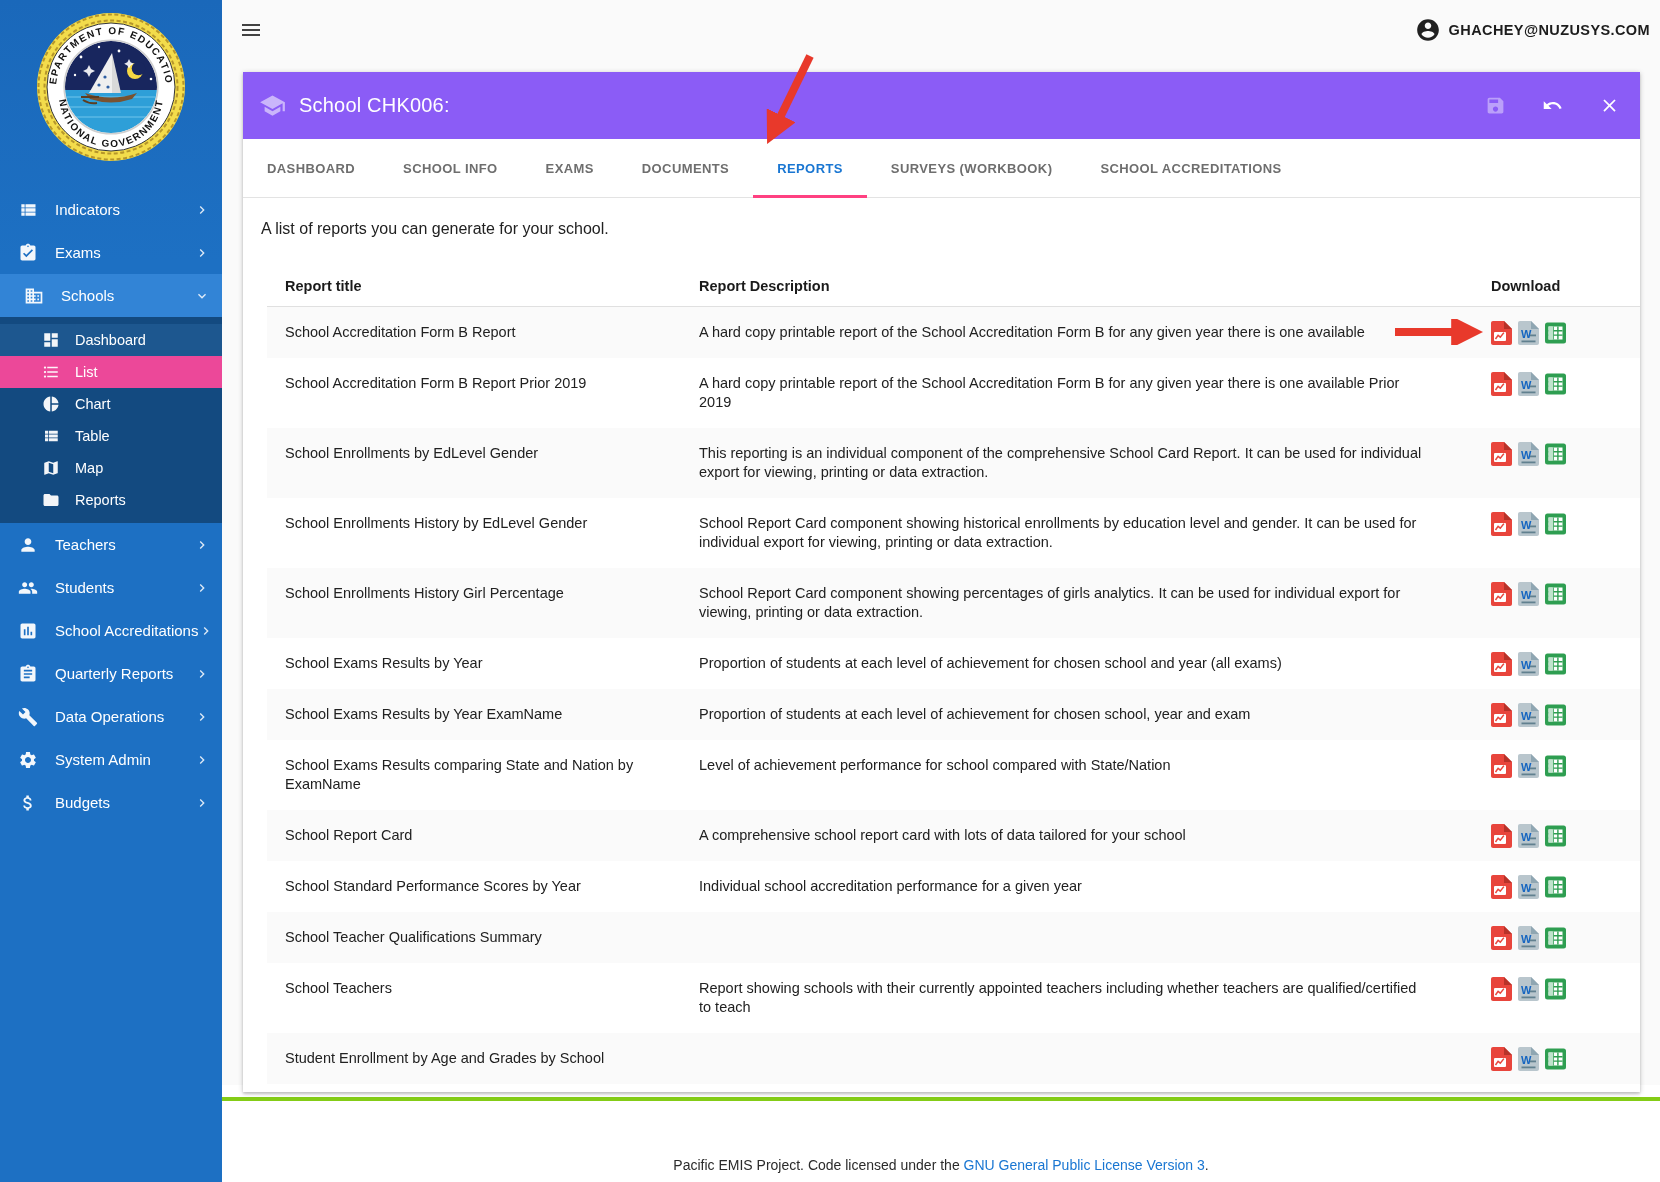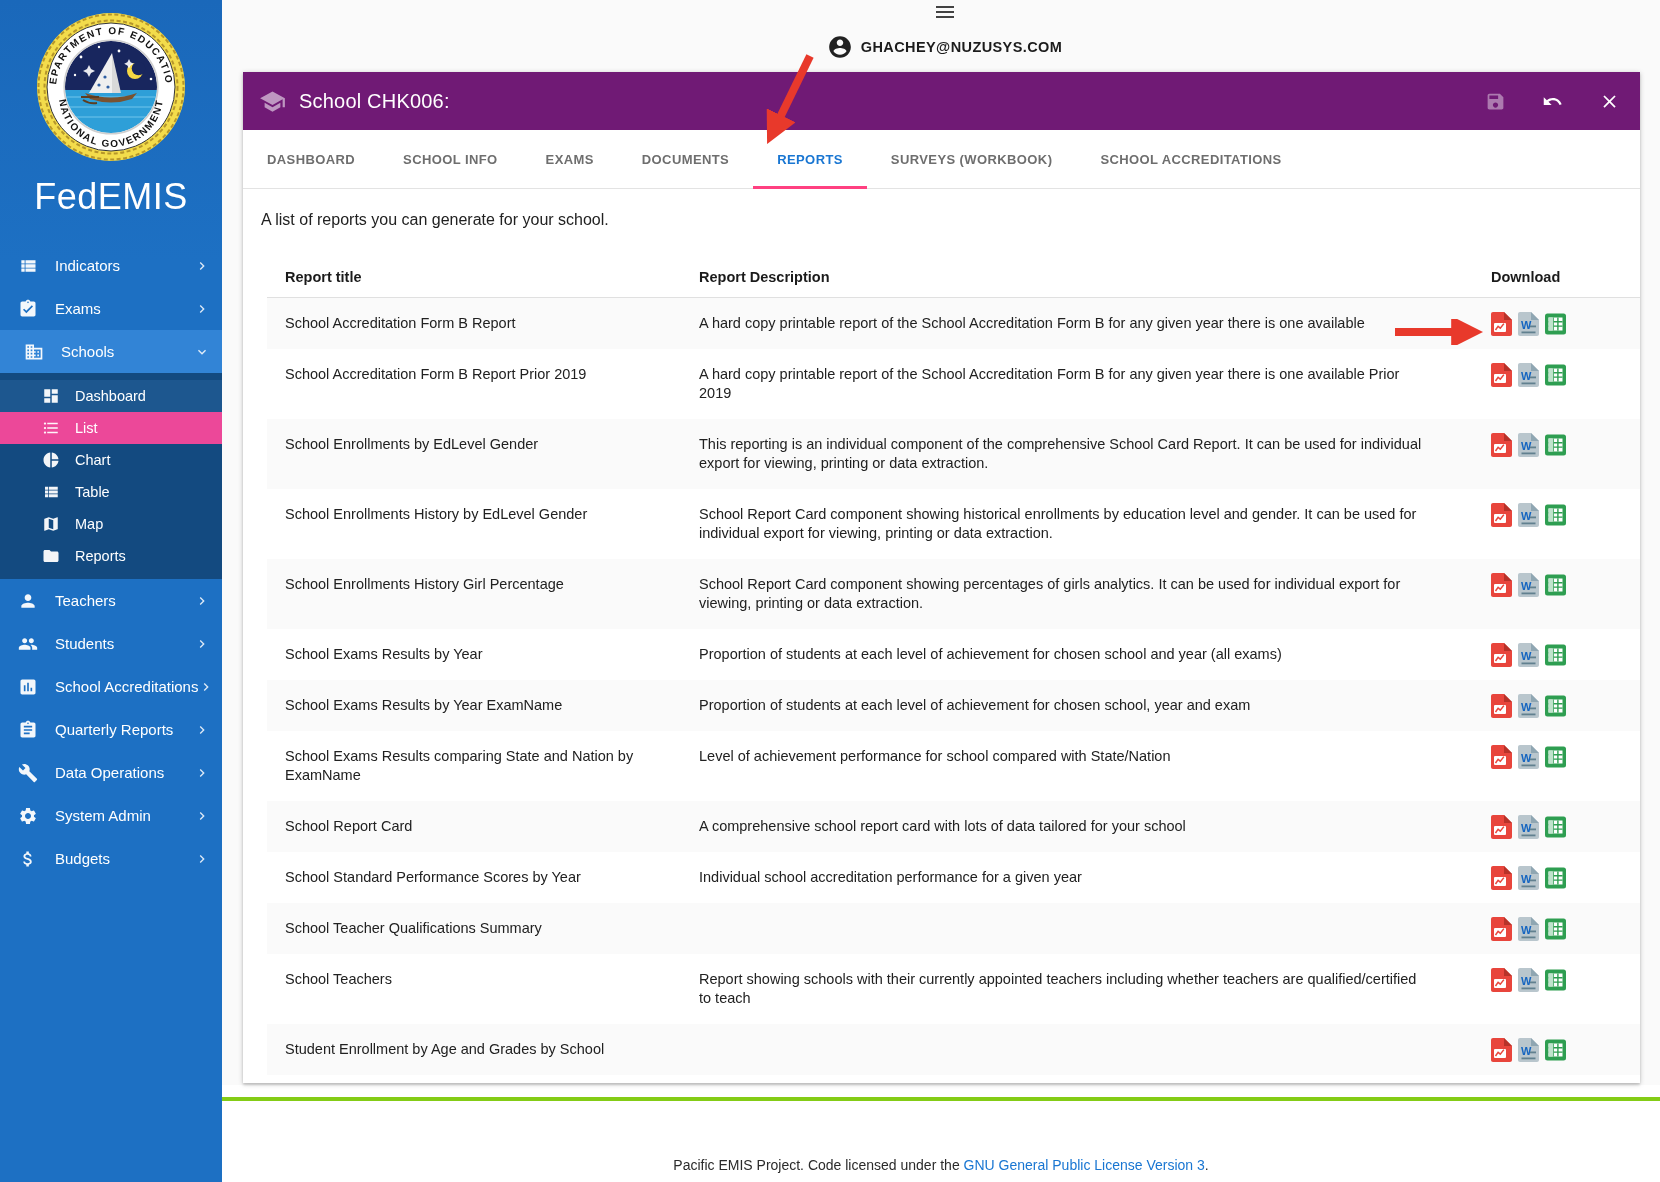--- a/index.html
+++ b/index.html
@@ -25,31 +25,31 @@
   .chev{width:16px;height:16px;margin-left:auto;opacity:.85;flex:none;}
   .submenu{background:#134a80;padding:7px 0;}
   .sub-item{display:flex;align-items:center;height:32px;padding:0 12px 0 42px;color:#fff;font-size:14.5px;cursor:pointer;}
   .sub-item.soft{background:#1d578f;}
   .sub-item.selected{background:#ec4899;}
   .sub-ic{width:18px;height:18px;margin-right:15px;flex:none;opacity:.95;}
   svg{display:block;}
 
   
   .topbar{position:absolute;left:222px;top:0;right:0;height:60px;display:flex;align-items:center;
-    padding:0 10px 0 17px;box-sizing:border-box;z-index:3;flex-direction:column;}
+    padding:0 10px 0 17px;box-sizing:border-box;z-index:3;}
   .hamburger{width:24px;height:24px;color:#424242;cursor:pointer;background:none;border:none;padding:0;}
   .topbar-spacer{flex:1;}
   .user-chip{display:flex;align-items:center;gap:8px;}
   .user-ic{width:26px;height:26px;color:#212121;}
   .user-email{font-size:14.5px;font-weight:700;letter-spacing:.4px;color:#1c1c1c;}
 
   
   .card{position:absolute;left:243px;top:72px;width:1397px;background:#fff;z-index:3;
     box-shadow:0 1px 5px rgba(0,0,0,.22),0 2px 2px rgba(0,0,0,.12);}
-  .card-header{height:58px;background:#701a75;display:flex;align-items:center;padding:0 14px 0 16px;}
+  .card-header{height:67px;background:#8b5cf6;display:flex;align-items:center;padding:0 14px 0 16px;}
   .cap-ic{width:27px;height:27px;color:rgba(255,255,255,.55);margin-right:13px;}
   .card-title{color:#fff;font-size:20px;font-weight:400;letter-spacing:.2px;}
   .header-actions{margin-left:auto;display:flex;align-items:center;gap:36px;padding-right:6px;}
   .hact{width:21px;height:21px;color:#fff;background:none;border:none;padding:0;cursor:pointer;}
   .hact.disabled{color:rgba(255,255,255,.42);}
 
   
   .tabs{height:58px;display:flex;border-bottom:1px solid #e3e3e3;}
   .tab{display:flex;align-items:center;height:100%;padding:0 24px;font-size:13px;font-weight:700;
     letter-spacing:.4px;color:#6e6e6e;position:relative;cursor:pointer;white-space:nowrap;}
@@ -131,21 +131,20 @@
       </g>
       <circle r="46.8" fill="none" stroke="#cfcfcf" stroke-width="1.6"></circle>
       <text font-size="10" font-weight="bold" fill="#111" letter-spacing="1.5">
         <textPath href="#arcTop" startOffset="50%" text-anchor="middle">DEPARTMENT OF EDUCATION</textPath>
       </text>
       <text font-size="10" font-weight="bold" fill="#111" letter-spacing="1.5">
         <textPath href="#arcBot" startOffset="50%" text-anchor="middle">NATIONAL GOVERNMENT</textPath>
       </text>
     </svg>
   </div>
-  <div class="app-title">FedEMIS</div>
   <div class="nav" id="nav">
       <div class="nav-item">
         <svg class="nav-ic" viewBox="0 0 24 24" fill="currentColor">
           <path d="M4 14h4v-4H4v4zm0 5h4v-4H4v4zM4 9h4V5H4v4zm5 5h12v-4H9v4zm0 5h12v-4H9v4zM9 5v4h12V5H9z"></path>
         </svg>
         <span class="nav-label">Indicators</span>
         <svg class="chev" viewBox="0 0 24 24" fill="currentColor">
           <path d="M8.59 16.59 13.17 12 8.59 7.41 10 6l6 6-6 6z"></path>
         </svg>
       </div>

